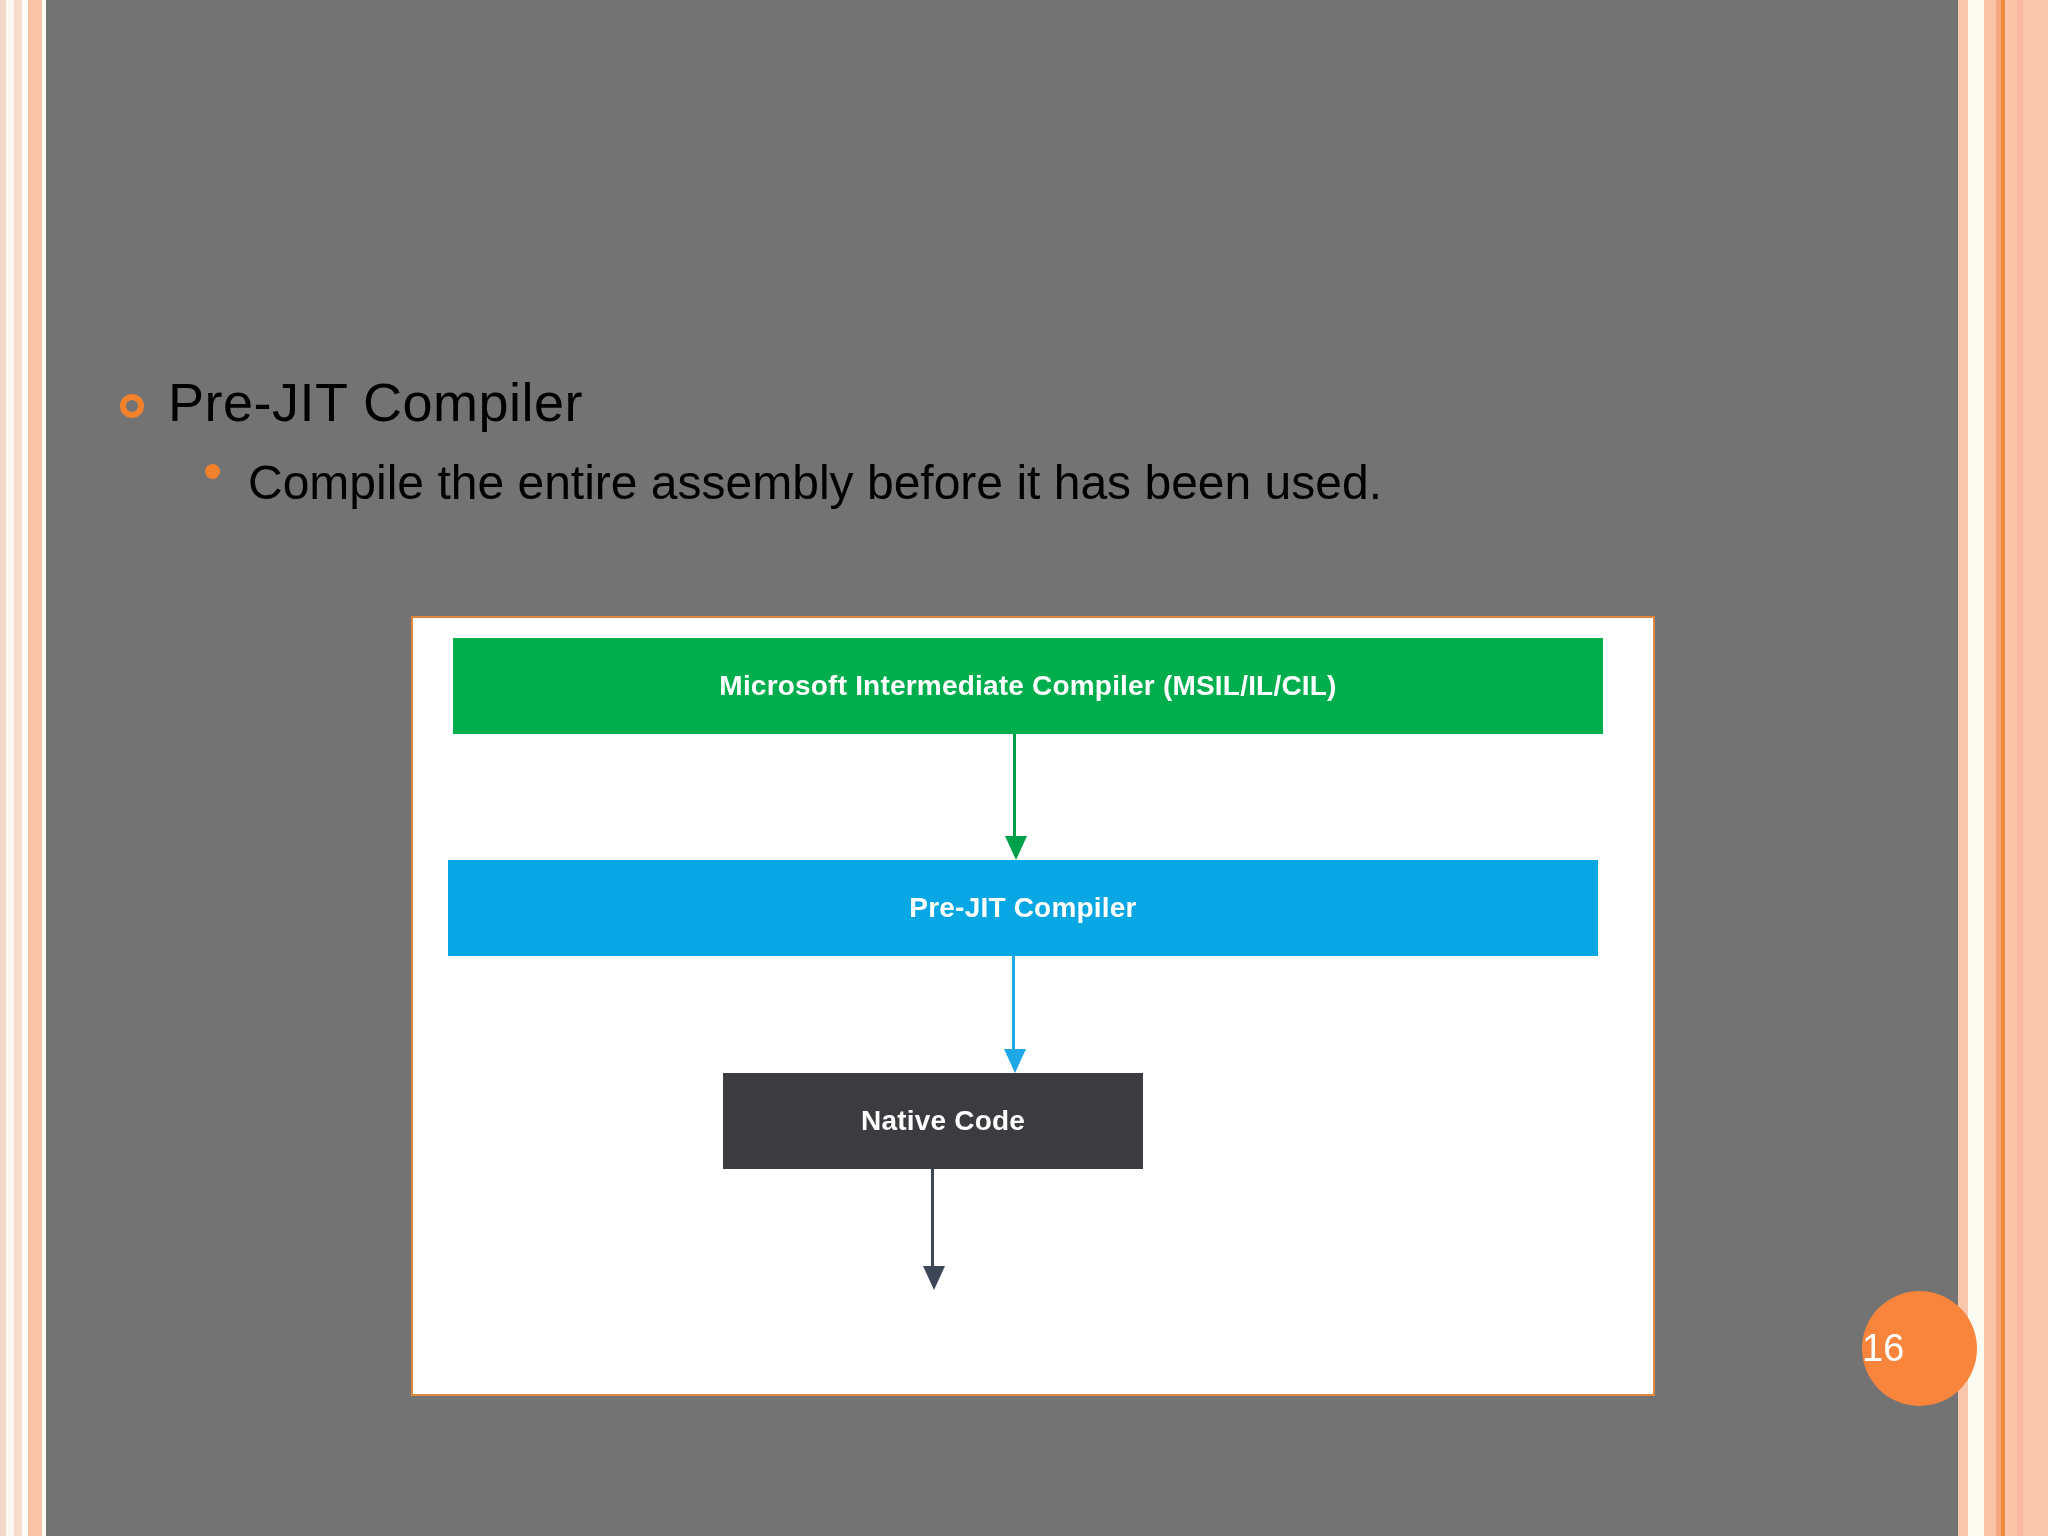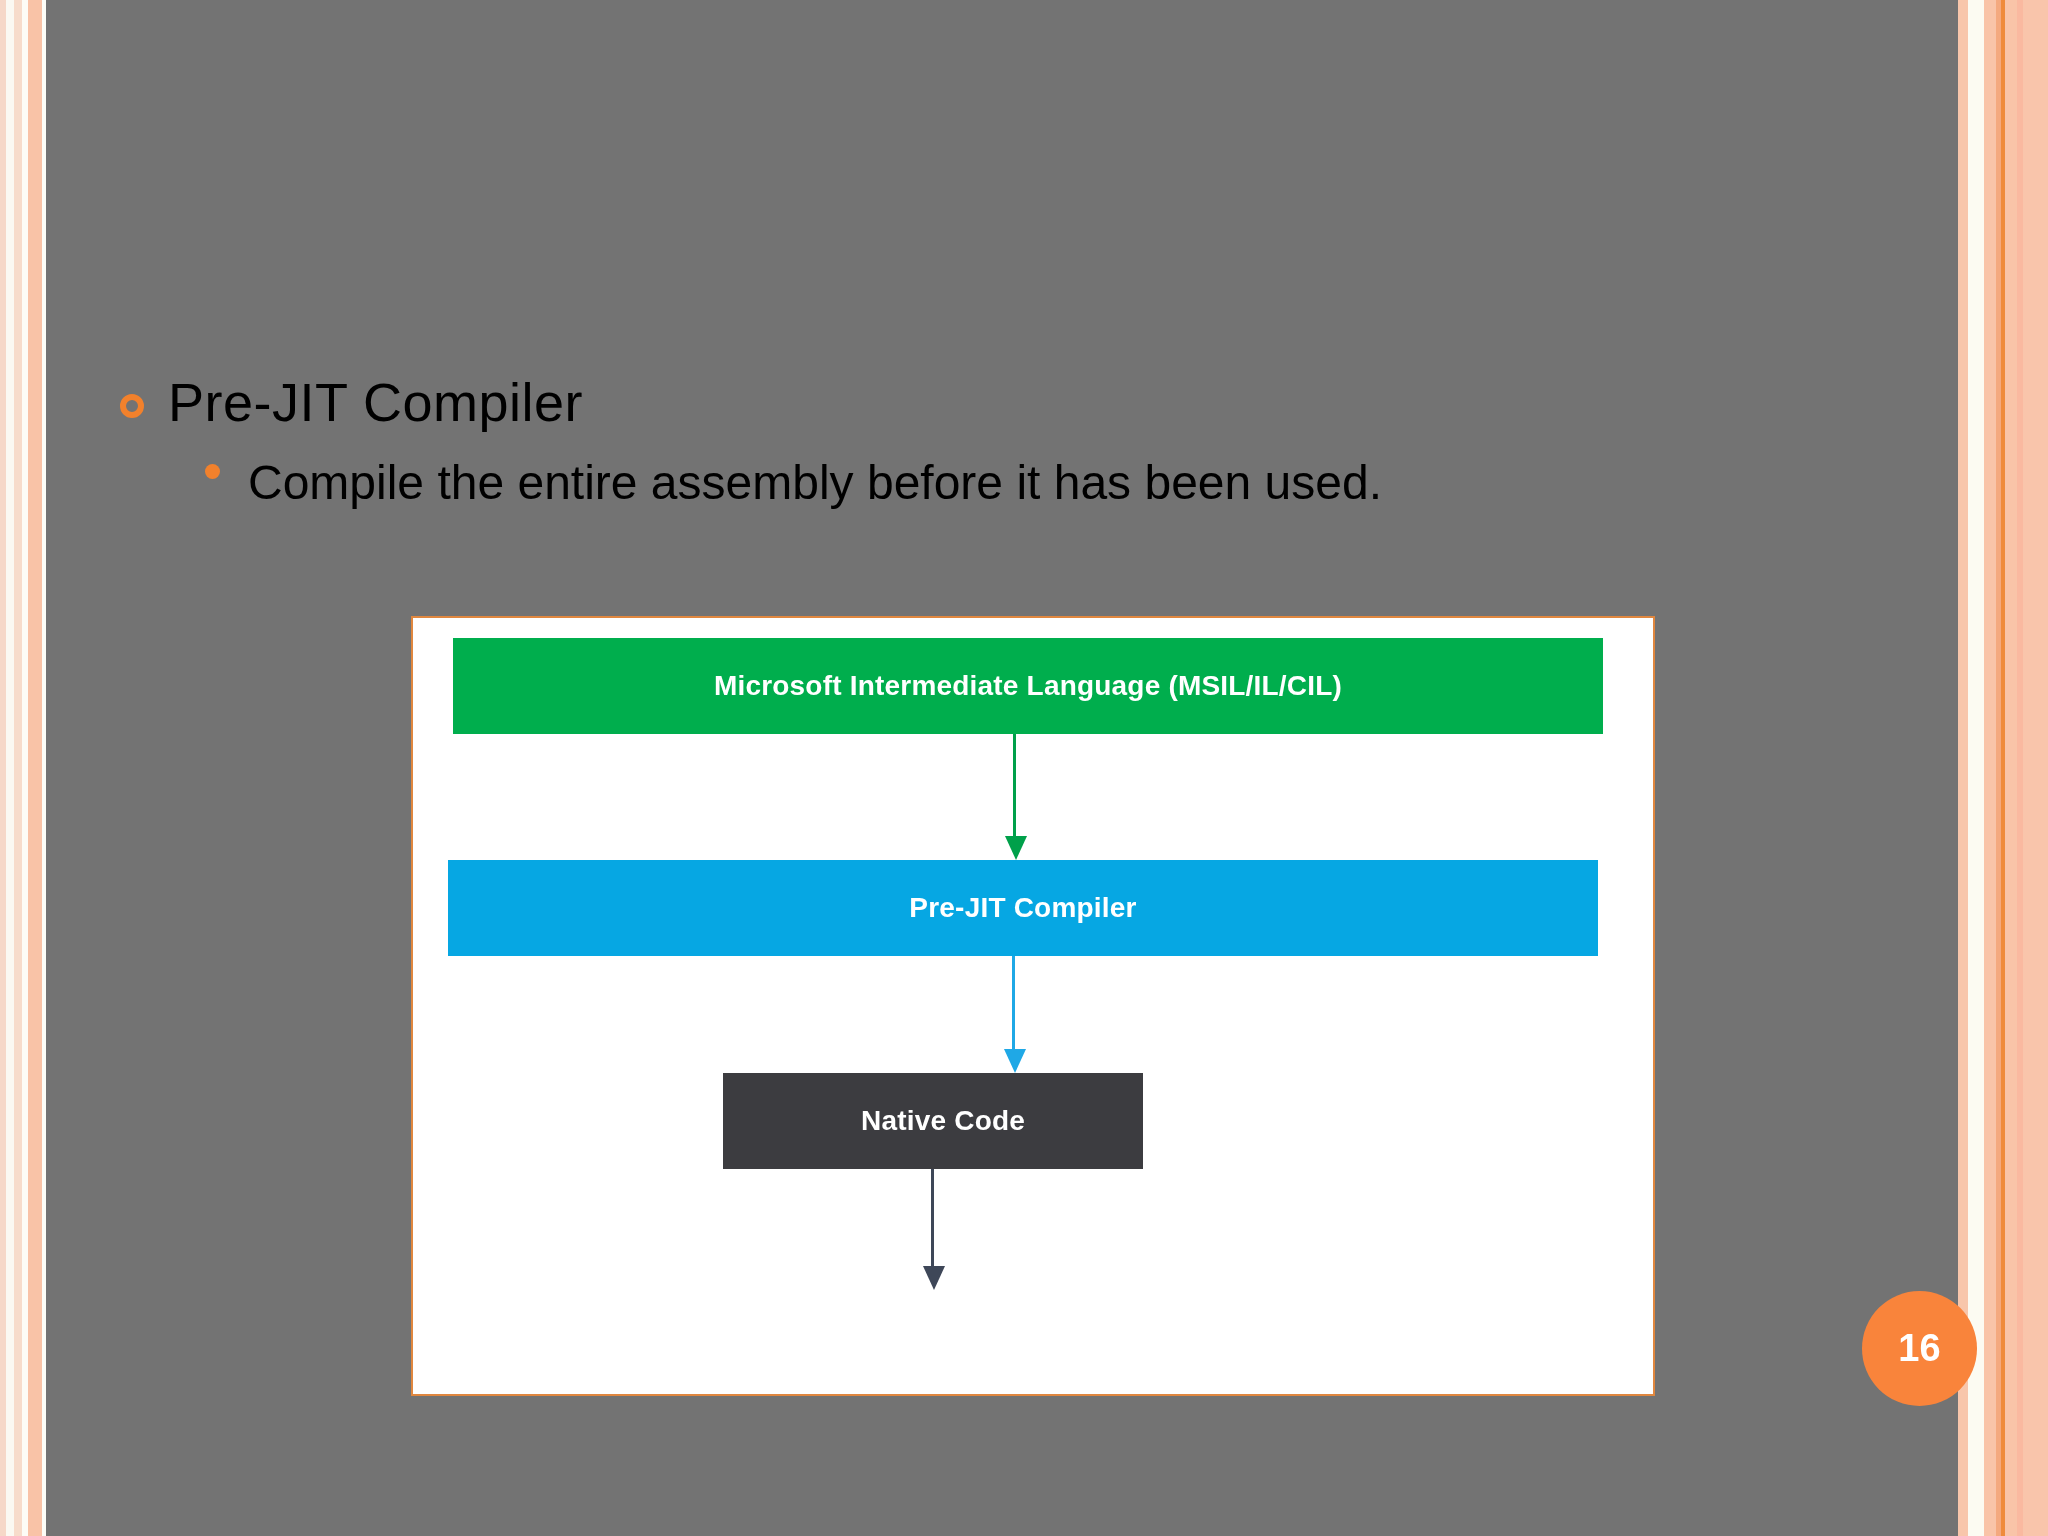--- a/index.html
+++ b/index.html
@@ -176,24 +176,23 @@
   .page-badge {
     position: absolute;
     left: 1862px;
     top: 1291px;
     width: 115px;
     height: 115px;
     border-radius: 50%;
     background: #f9843b;
     display: flex;
     align-items: center;
-    justify-content: center;
     color: #ffffff;
     font-size: 38px;
-    font-weight: bold;
+    font-weight: normal;
   }
 </style>
 </head>
 <body>
 
 <div class="slide">
 
   <div class="stripe stripe-l1"></div>
   <div class="stripe stripe-l2"></div>
   <div class="stripe stripe-l3"></div>
@@ -216,21 +215,21 @@
   </div>
 
   <div class="bullet-l2">
     <span class="dot-bullet"></span>
     <span class="bullet-l2-text">Compile the entire assembly before it has been used.</span>
   </div>
 
   <div class="diagram">
 
     <div class="node node-msil">
-      <span>Microsoft Intermediate Language (MSIL/IL/CIL)</span>
+      <span>Microsoft Intermediate Compiler (MSIL/IL/CIL)</span>
     </div>
 
     <div class="arrow arrow-green">
       <span class="arrow-line"></span>
       <span class="arrow-head"></span>
     </div>
 
     <div class="node node-prejit">
       <span>Pre-JIT Compiler</span>
     </div>

